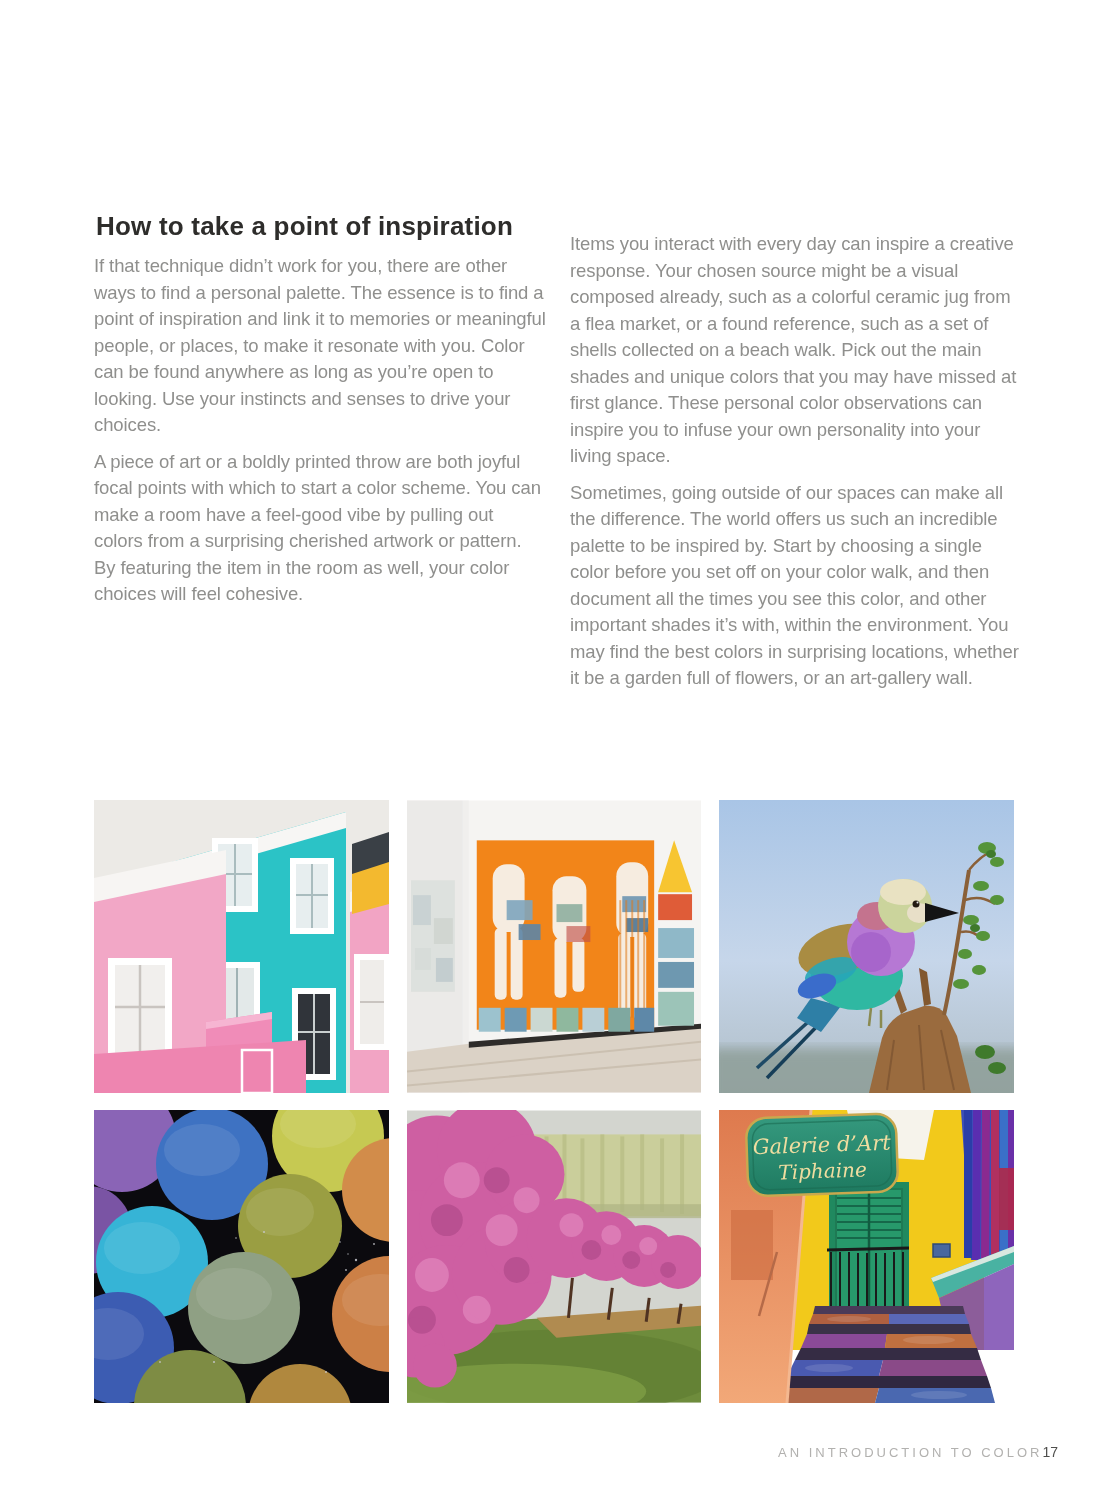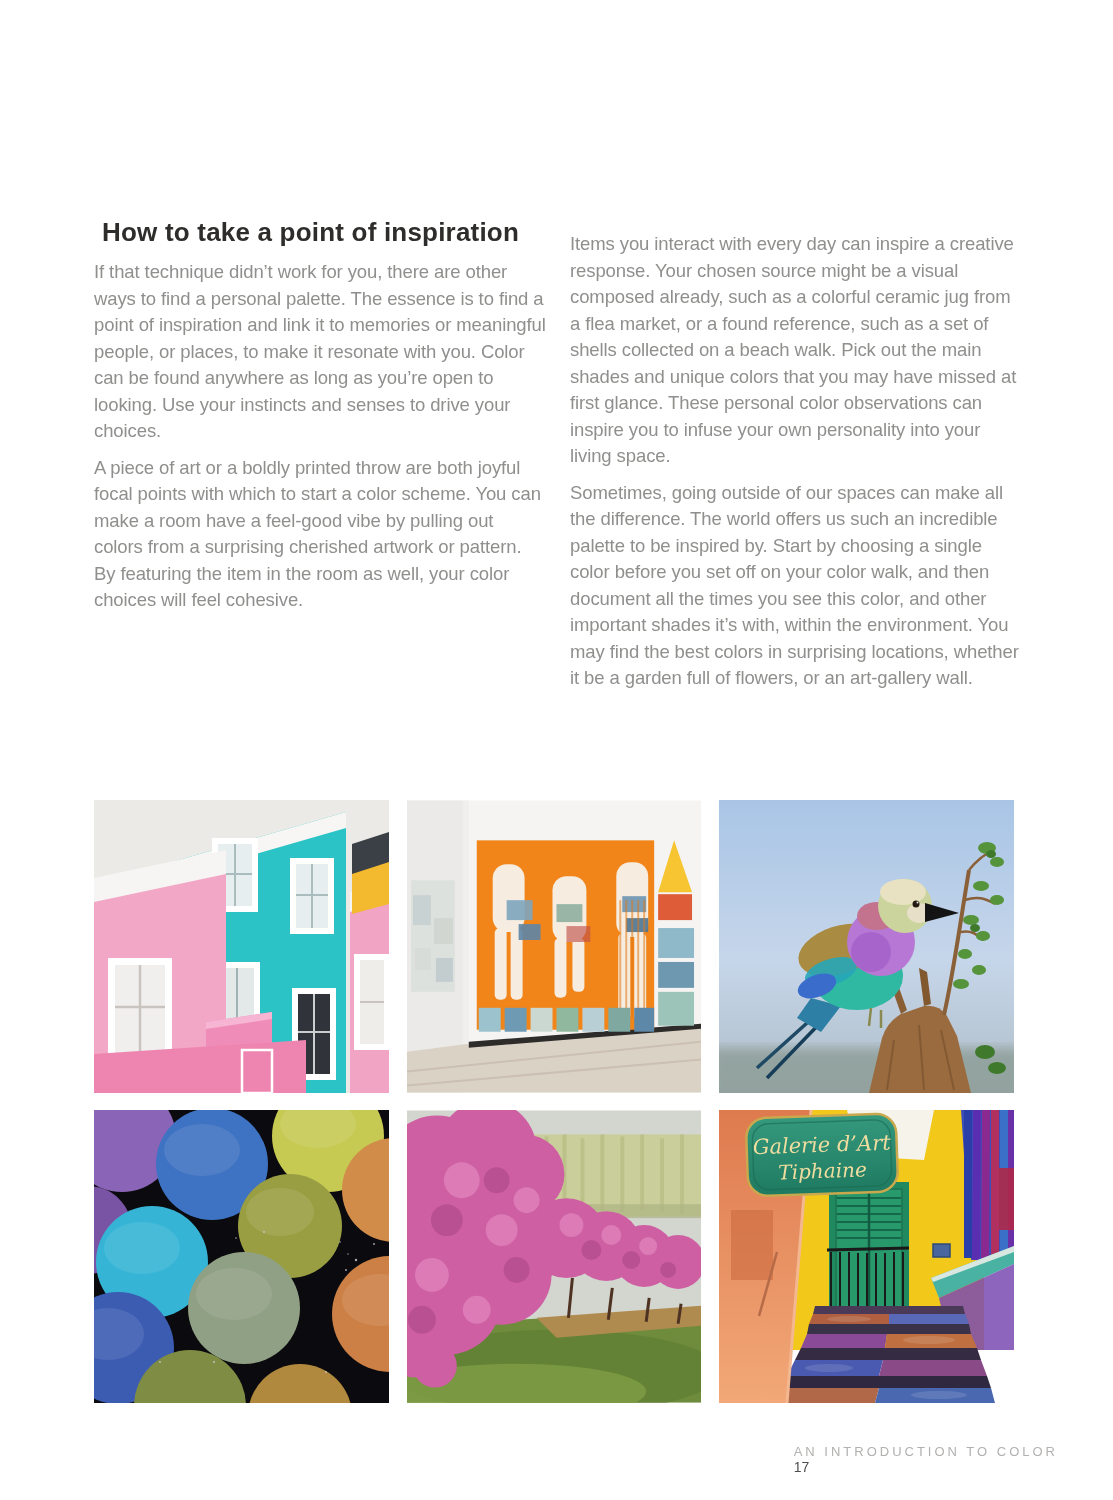--- a/index.html
+++ b/index.html
@@ -3,38 +3,38 @@
 <meta charset="utf-8">
 <style>
   html,body { margin:0; padding:0; background:#ffffff; }
   .page {
     position:relative; width:1113px; height:1500px; background:#ffffff;
     font-family:"Liberation Sans", sans-serif; overflow:hidden;
   }
   .col { position:absolute; }
   .col-left  { left:94px;  top:208px; width:452px; }
   .col-right { left:570px; top:214px; width:452px; }
-  .heading { margin:8px; font-size:26px; line-height:33px; color:#2e2d2b;
+  .heading { margin:2px; font-size:26px; line-height:33px; color:#2e2d2b;
              font-weight:700; letter-spacing:.2px; }
   .heading span { display:block; }
   .body-text { margin:10px 0 0 0; font-size:18.5px; line-height:26.5px;
                color:#8f8f8d; letter-spacing:-.1px; font-weight:400; }
   .col-right .body-text.first { margin-top:17px; }
   .subhead { margin:30px 0 0 0; font-size:20.5px; line-height:26px;
              color:#2e2d2b; font-weight:700; letter-spacing:.1px; }
   .subhead + .body-text { margin-top:4px; }
   .photo-grid {
     position:absolute; left:94px; top:800px;
     display:grid; grid-template-columns:295px 294px 295px;
     grid-auto-rows:293px; column-gap:18px; row-gap:17px;
   }
   figure { margin:0; width:100%; height:100%; }
   figure svg { display:block; width:100%; height:100%; }
   .footer { position:absolute; top:1444px; right:55px;
-            display:flex; align-items:baseline;flex-direction:column; }
+            display:flex; align-items:baseline; }
   .footer-label { font-size:13px; letter-spacing:3px; color:#b2b1af; }
   .footer-page  { font-size:14px; color:#4e4e4c; }
   .sign-text { font-family:"DejaVu Serif", serif; font-style:italic; }
 </style>
 </head>
 <body>
 
 <div class="page">
 
   <div class="col col-left">

